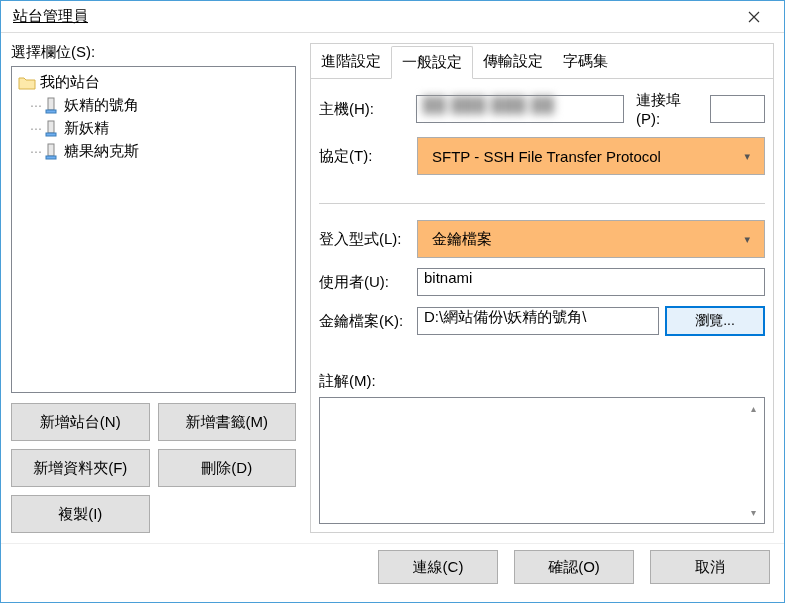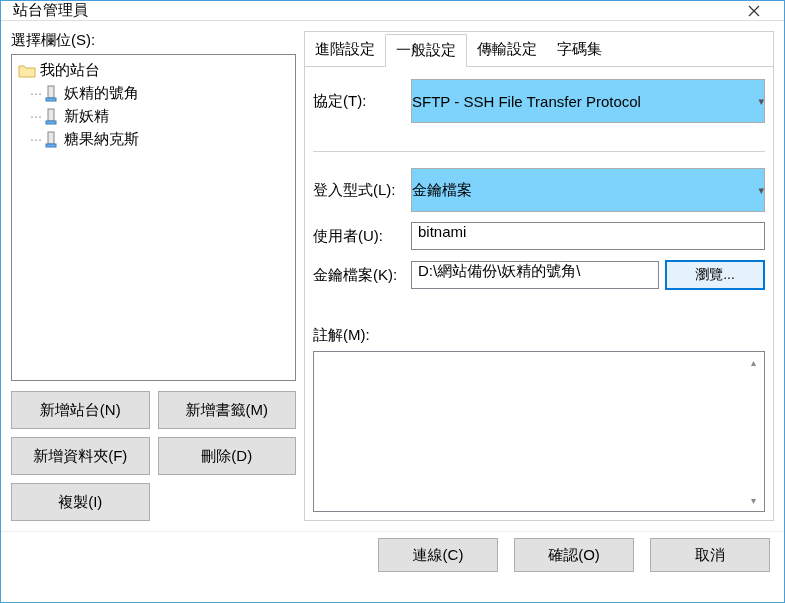--- a/index.html
+++ b/index.html
@@ -1,39 +1,39 @@
 <!DOCTYPE html>
 <html><head>
 <meta charset="utf-8">
 <style>
 * { box-sizing: border-box; margin: 0; padding: 0; font-family: "Microsoft JhengHei", "微軟正黑體", Arial, sans-serif; font-size: 15px; }
 body { background: #fff; width: 785px; height: 603px; border: 1px solid #4a9fd8; overflow: hidden; }
-.titlebar { height: 20px; display: flex; align-items: center; padding: 0 10px; border-bottom: 1px solid #ddd; }
+.titlebar { height: 32px; display: flex; align-items: center; padding: 0 10px; border-bottom: 1px solid #ddd; text-decoration: underline; }
 .titlebar-title { flex: 1; font-size: 15px; color: #000; padding-left: 2px; }
 .close-btn { width: 40px; height: 100%; display: flex; align-items: center; justify-content: center; cursor: pointer; font-size: 18px; color: #333; }
-.content { display: flex; padding: 10px; gap: 8px; height: 510px; }
+.content { display: flex; padding: 10px; gap: 14px; height: 510px; }
 .left-pane { width: 285px; display: flex; flex-direction: column; }
 .left-label { font-size: 15px; margin-bottom: 4px; }
 .tree-box { flex: 1; border: 1px solid #828790; background: #fff; padding: 4px 2px; overflow: auto; }
 .tree-root { display: flex; align-items: center; padding: 2px 4px; gap: 4px; }
 .tree-child { display: flex; align-items: center; padding: 2px 4px 2px 30px; gap: 6px; position: relative; }
 .tree-dots { color: #999; position: absolute; left: 16px; top: 50%; transform: translateY(-50%); font-size: 12px; }
 .folder-icon svg, .server-icon svg { display: block; }
 .left-buttons { display: grid; grid-template-columns: 1fr 1fr; gap: 8px; margin-top: 10px; }
 .btn { height: 38px; border: 1px solid #adadad; background: #e1e1e1; cursor: pointer; font-size: 15px; display: flex; align-items: center; justify-content: center; }
 .right-pane { flex: 1; border: 1px solid #d0d0d0; padding: 2px 8px 8px 8px; display: flex; flex-direction: column; }
 .tabs { display: flex; border-bottom: 1px solid #d0d0d0; margin: 0 -8px 12px -8px; }
 .tab { padding: 6px 10px; cursor: pointer; font-size: 15px; }
 .tab.active { border: 1px solid #d0d0d0; border-bottom: 1px solid #fff; background: #fff; margin-bottom: -1px; border-top-left-radius: 2px; border-top-right-radius: 2px; }
 .form-row { display: flex; align-items: center; margin-bottom: 10px; gap: 6px; }
 .form-label { width: 92px; font-size: 15px; }
 .input { border: 1px solid #828790; background: #fff; height: 28px; padding: 0 6px; font-size: 15px; }
 .input.host { width: 210px; }
 .input.port { width: 55px; }
-.select { border: 1px solid #adadad; background: #7dd3fc; height: 44px; padding: 0 0; flex: 1; display: flex; align-items: center; justify-content: space-between; cursor: pointer; font-size: 15px; }
+.select { border: 1px solid #adadad; background: #fdba74; height: 38px; padding: 0 14px; flex: 1; display: flex; align-items: center; justify-content: space-between; cursor: pointer; font-size: 15px; }
 .chev { font-size: 11px; color: #555; }
 .divider { border-top: 1px solid #d0d0d0; margin: 18px 0 16px 0; }
 .input.full { flex: 1; }
 .input.key { flex: 1; }
 .browse-btn { height: 30px; width: 100px; border: 2px solid #0078d7; background: #e5f1fb; cursor: pointer; font-size: 14px; display: flex; align-items: center; justify-content: center; }
 .comment-label { font-size: 15px; margin-bottom: 6px; }
 .textarea { flex: 1; border: 1px solid #828790; background: #fff; resize: none; padding: 4px; font-size: 15px; position: relative; }
 .scroll-arrow { position: absolute; right: 2px; width: 17px; height: 17px; display: flex; align-items: center; justify-content: center; color: #888; font-size: 10px; }
 .scroll-arrow.up { top: 2px; }
 .scroll-arrow.down { bottom: 2px; }
@@ -107,20 +107,26 @@
   </div>
 
   <div class="right-pane">
     <div class="tabs">
       <div class="tab">進階設定</div>
       <div class="tab active">一般設定</div>
       <div class="tab">傳輸設定</div>
       <div class="tab">字碼集</div>
     </div>
 
+    <div class="form-row">
+      <div class="form-label">主機(H):</div>
+      <div class="input host"><span class="blurred">██.███.███.██</span></div>
+      <div class="port-label">連接埠(P):</div>
+      <div class="input port"></div>
+    </div>
 
     <div class="form-row">
       <div class="form-label">協定(T):</div>
       <div class="select">
         <span>SFTP - SSH File Transfer Protocol</span>
         <span class="chev">▾</span>
       </div>
     </div>
 
     <div class="divider"></div>

